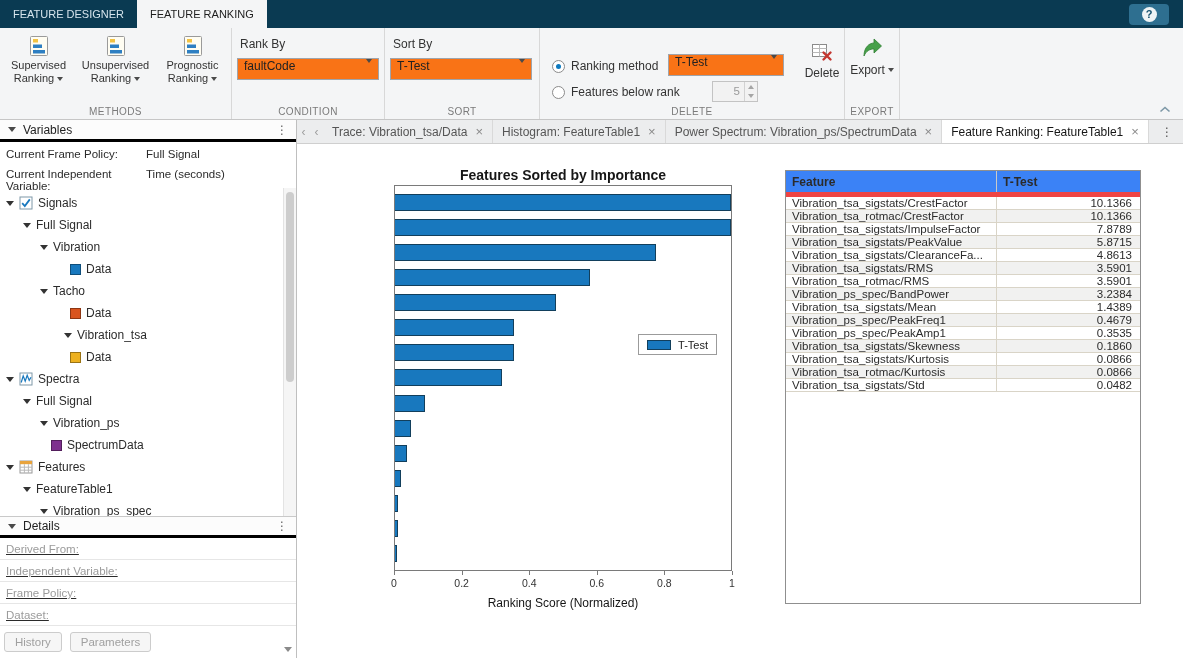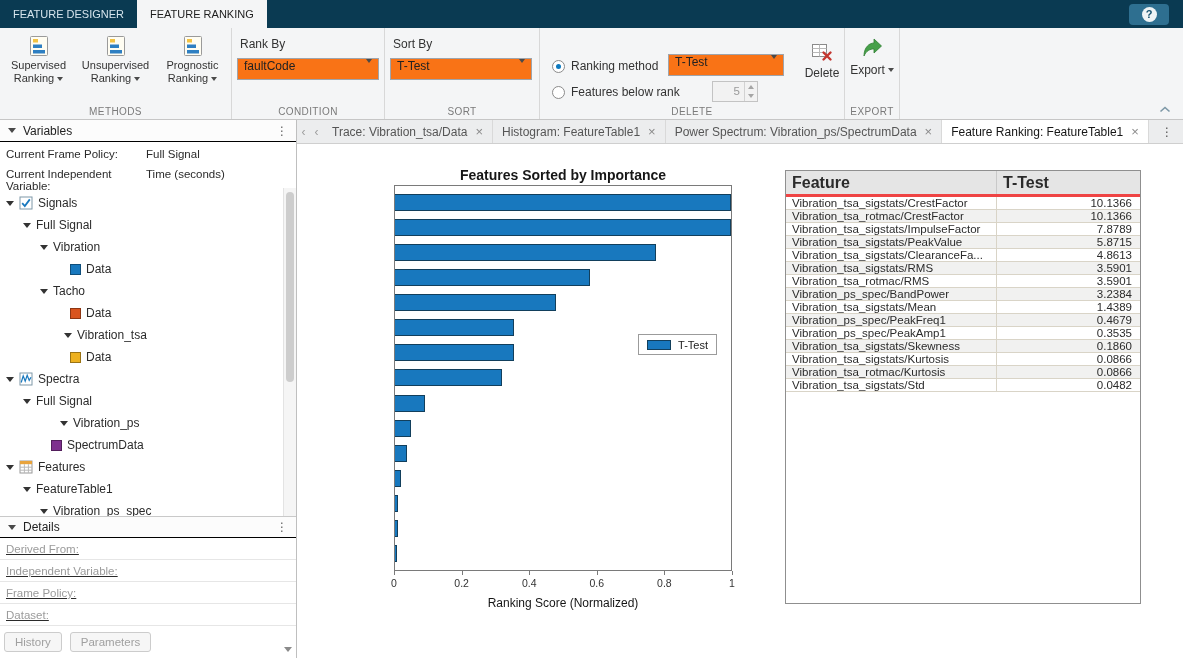--- a/index.html
+++ b/index.html
@@ -46,21 +46,21 @@
   .delete-btn{position:absolute;left:260px;top:14px;width:44px;display:flex;flex-direction:column;align-items:center;gap:4px;cursor:pointer;font-size:12px;color:#333;}
   .sec-export{width:55px;}
   .export-btn{height:74px;display:flex;flex-direction:column;align-items:center;padding-top:9px;gap:4px;cursor:pointer;font-size:12px;color:#333;}
   .export-lbl{display:flex;align-items:center;gap:3px;}
   .sec-fill{flex:1 1 auto;border-right:none;}
   .collapse-ribbon{position:absolute;right:12px;bottom:6px;cursor:pointer;line-height:0;}
 
   
   .main{flex:1;display:flex;min-height:0;}
   .left-panel{width:297px;flex:0 0 297px;border-right:1px solid #bfbfbf;display:flex;flex-direction:column;background:#fff;position:relative;}
-  .panel-header{height:22px;flex:0 0 22px;background:#fcfcfc;border-bottom:1px solid #000000;display:flex;align-items:center;padding:0 8px;gap:7px;font-size:12px;color:#222;cursor:pointer;}
+  .panel-header{height:22px;flex:0 0 22px;background:#fcfcfc;border-bottom:3px solid #000000;display:flex;align-items:center;padding:0 8px;gap:7px;font-size:12px;color:#222;cursor:pointer;}
   .details-header{border-top:1px solid #c9c9c9;}
   .hdr-caret{width:0;height:0;border-left:4px solid transparent;border-right:4px solid transparent;border-top:5px solid #4a4a4a;}
   .kebab{margin-left:auto;color:#666;cursor:pointer;font-size:12px;}
   .info-rows{padding:4px 0 2px;flex:0 0 auto;}
   .info-row{display:flex;padding:2px 6px;font-size:11.5px;height:20px;}
   .info-label{flex:0 0 140px;color:#2b2b2b;}
   .info-value{color:#2b2b2b;}
   .tree-wrap{flex:1 1 auto;position:relative;overflow:hidden;min-height:0;}
   .tree-rows{position:absolute;left:0;right:13px;top:4px;}
   .tree-row{height:22px;display:flex;align-items:center;gap:5px;cursor:pointer;font-size:12px;white-space:nowrap;}
@@ -94,21 +94,21 @@
   .legend{position:absolute;right:14px;top:148px;height:21px;border:1px solid #9b9b9b;background:#fff;display:flex;align-items:center;gap:7px;padding:0 8px;}
   .legend-swatch{width:24px;height:10px;border:1px solid #123f5c;}
   .legend-label{font-size:11px;color:#222;}
   .xticks{position:absolute;left:97px;top:427px;width:338px;height:22px;}
   .xtick-label{position:absolute;top:6px;transform:translateX(-50%);font-size:10.5px;color:#333;}
   .xtick-mark{position:absolute;top:0;width:1px;height:4px;background:#7a7a7a;}
   .xlabel{position:absolute;left:97px;top:452px;width:338px;text-align:center;font-size:12px;color:#161616;}
 
   
   .rank-table{position:absolute;left:488px;top:26px;width:356px;height:434px;border:1px solid #8f8f8f;background:#fff;display:flex;flex-direction:column;overflow:hidden;}
-  .rt-header{display:flex;flex:0 0 26px;border-bottom:3px solid #ef4444;font-weight:bold;font-size:16px;background:#e5e5e5;}
+  .rt-header{display:flex;flex:0 0 26px;border-bottom:5px solid #ef4444;font-weight:bold;font-size:12px;background:#3b82f6;}
   .rt-th{display:flex;align-items:center;padding:0 6px;}
   .th-feature{flex:0 0 211px;border-right:1px solid #c9c9c9;}
   .th-score{flex:1;}
   .rt-row{display:flex;flex:0 0 23px;border-bottom:1px solid #d9d4c7;font-size:11.5px;cursor:default;}
   .rt-row.alt{background:#f1f1f0;}
   .rt-td{display:flex;align-items:center;overflow:hidden;white-space:nowrap;}
   .td-feature{flex:0 0 211px;padding:0 6px;border-right:1px solid #d9d4c7;}
   .td-score{flex:1;justify-content:flex-end;padding:0 8px;}
 </style>
 </head>
@@ -319,21 +319,21 @@
                   <rect x="1" y="1" width="12" height="12" fill="#fff" stroke="#7f98a8"></rect>
                   <path d="M2.2 10.5 L4.2 3.8 L6.2 9.2 L8.2 3.2 L10.2 8.4 L12 5.2" stroke="#1878be" stroke-width="1.2" fill="none"></path>
                 </svg>
               </span>
               <span class="tree-label">Spectra</span>
             </div>
             <div class="tree-row" style="padding-left: 23px;">
               <span class="tree-caret"></span>
               <span class="tree-label">Full Signal</span>
             </div>
-            <div class="tree-row" style="padding-left: 60px;">
+            <div class="tree-row" style="padding-left: 40px;">
               <span class="tree-caret"></span>
               <span class="tree-label">Vibration_ps</span>
             </div>
             <div class="tree-row" style="padding-left: 51px;">
               <span class="tree-icon swatch" style="background: rgb(126, 47, 142);"></span>
               <span class="tree-label">SpectrumData</span>
             </div>
             <div class="tree-row" style="padding-left: 6px;">
               <span class="tree-caret"></span>
               <span class="tree-icon">

